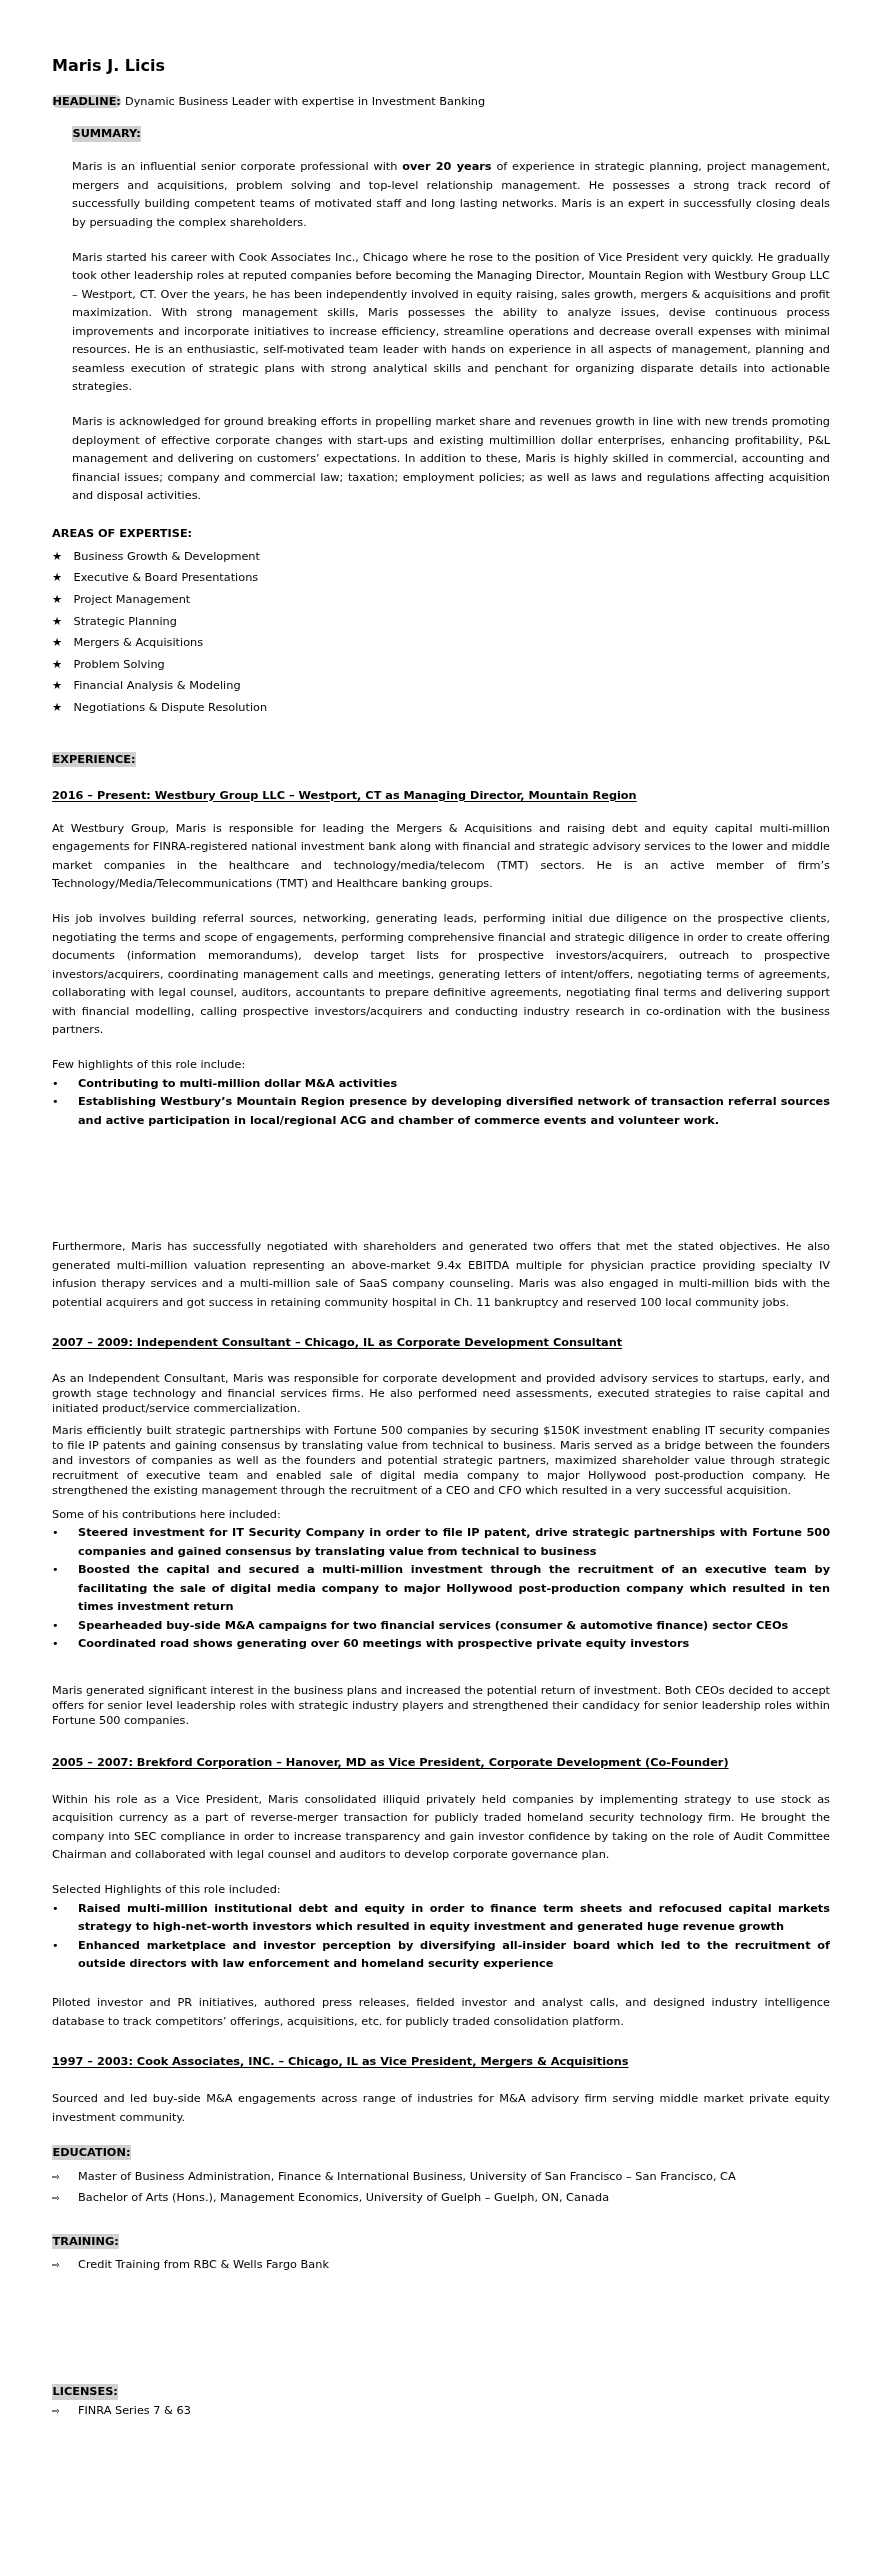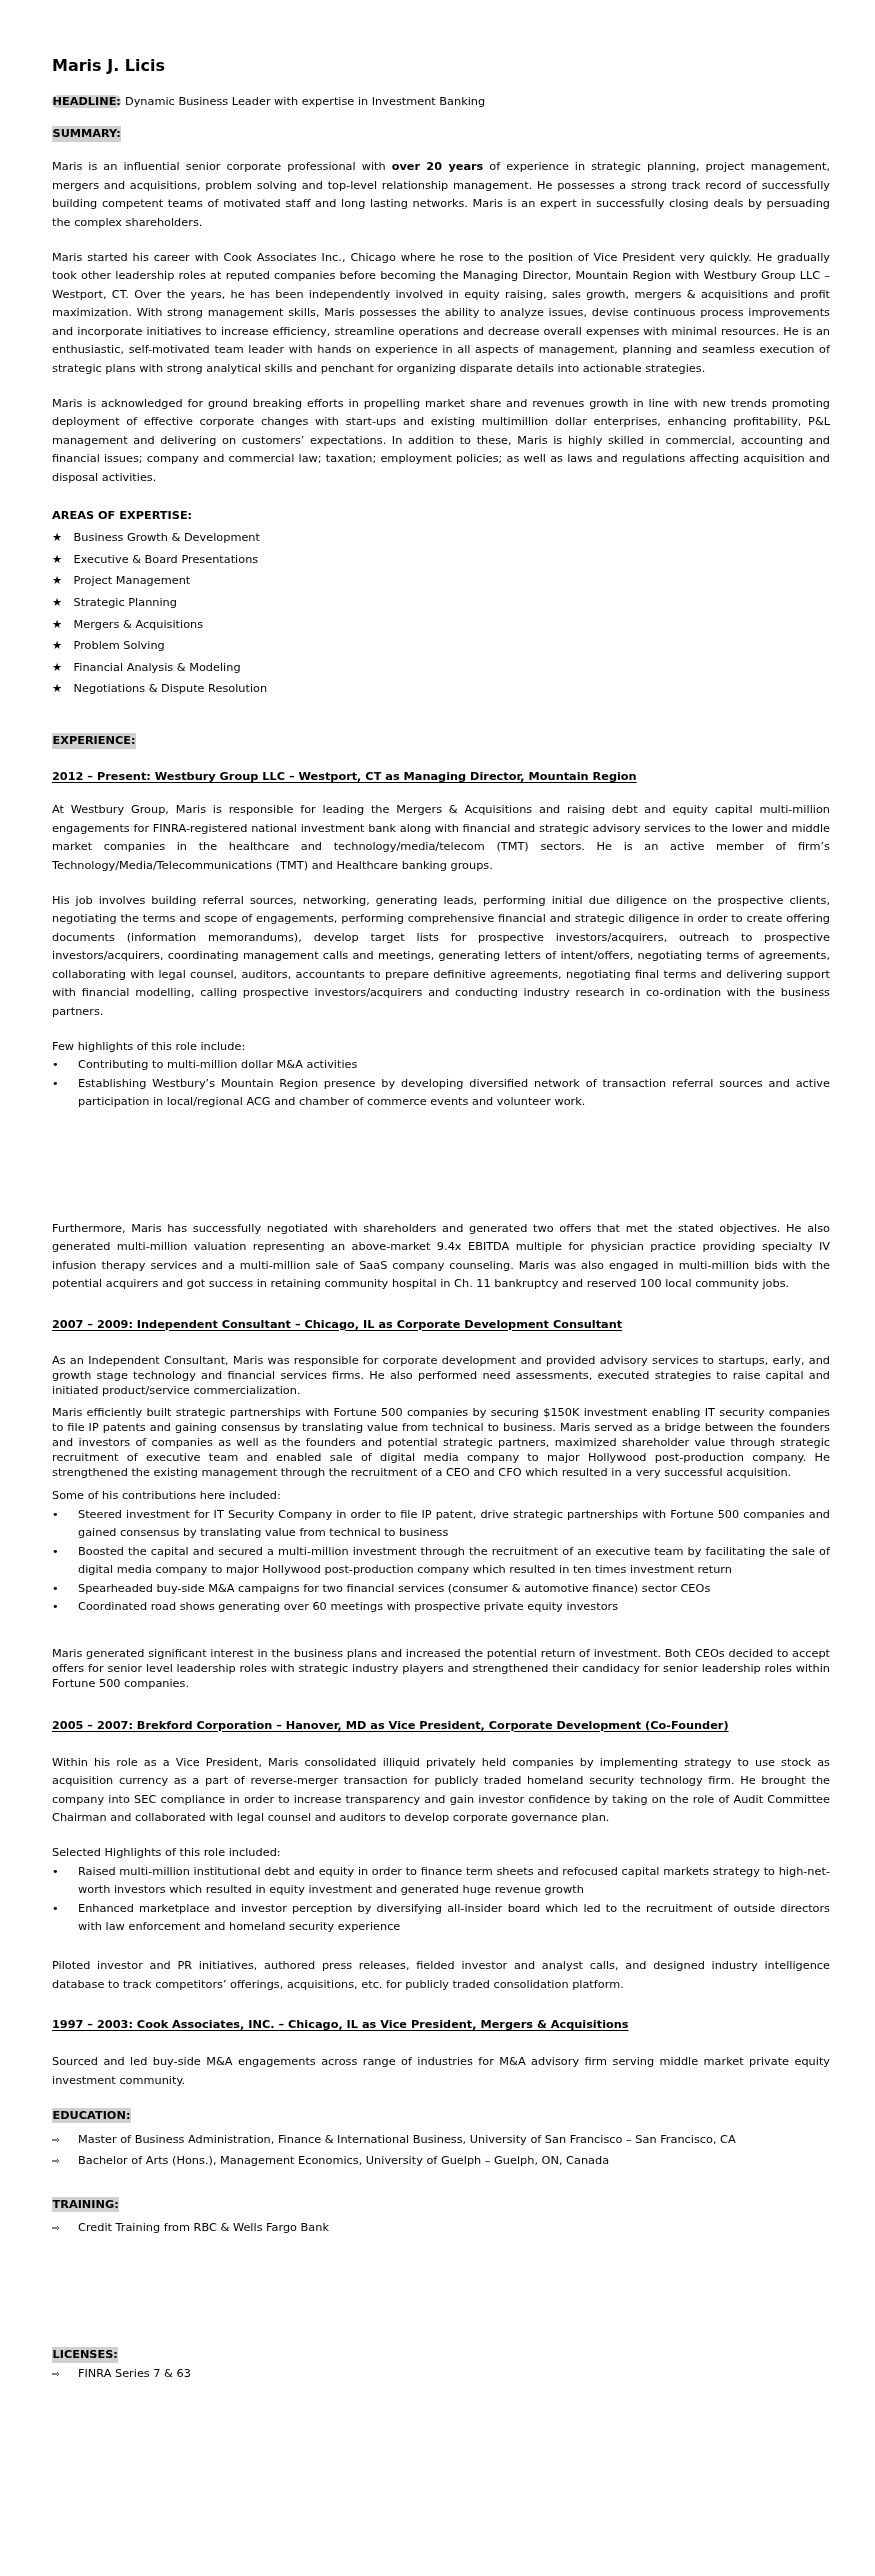--- a/index.html
+++ b/index.html
@@ -32,21 +32,21 @@
       border-radius: 6px;
     }
     .sec-label {
       font-size: 11.3px;
       line-height: 15.5px;
       display: inline-block;
       background: #d0d0d0;
       font-weight: bold;
       padding: 0 0.5px;
     }
-    .block { margin-top: 16.5px; }
+    .block { margin-top: 16.5px; margin-left: 20px; }
     p {
       margin: 0;
       font-size: 11.3px;
       text-align: justify;
     }
     .lh-loose { line-height: 18.5px; }
     .lh-tight { line-height: 15px; }
     .para-gap { margin-top: 16.5px; }
     .para-gap-sm { margin-top: 7.2px; }
     .plain-heading {
@@ -86,21 +86,21 @@
     }
     ul.dots li {
       font-size: 11.3px;
       display: flex;
       text-align: justify;
     }
     ul.dots li .dot {
       flex: 0 0 26px;
       font-size: 11.3px;
     }
-    ul.dots li .txt { flex: 1; }
+    ul.dots li .txt { flex: 1; font-weight: bold; }
     ul.arrows {
       list-style: none;
       margin: 0;
       padding: 0;
     }
     ul.arrows li {
       font-size: 11.3px;
       line-height: 21.6px;
       display: flex;
     }
@@ -160,21 +160,21 @@
     <li>
         <span class="star">★</span>
         <span>Negotiations &amp; Dispute Resolution</span>
       </li>
   </ul>
 
   <div style="margin-top:33px;">
     <span class="sec-label">EXPERIENCE:</span>
 
     
-    <div class="job-title" style="margin-top:20.6px;">2012 – Present: Westbury Group LLC – Westport, CT as Managing Director, Mountain Region</div>
+    <div class="job-title" style="margin-top:20.6px;">2016 – Present: Westbury Group LLC – Westport, CT as Managing Director, Mountain Region</div>
     <p class="lh-loose para-gap">At Westbury Group, Maris is responsible for leading the Mergers &amp; Acquisitions and raising debt and equity capital multi-million engagements for FINRA-registered national investment bank along with financial and strategic advisory services to the lower and middle market companies in the healthcare and technology/media/telecom (TMT) sectors. He is an active member of firm’s Technology/Media/Telecommunications (TMT) and Healthcare banking groups.</p>
     <p class="lh-loose para-gap">His job involves building referral sources, networking, generating leads, performing initial due diligence on the prospective clients, negotiating the terms and scope of engagements, performing comprehensive financial and strategic diligence in order to create offering documents (information memorandums), develop target lists for prospective investors/acquirers, outreach to prospective investors/acquirers, coordinating management calls and meetings, generating letters of intent/offers, negotiating terms of agreements, collaborating with legal counsel, auditors, accountants to prepare definitive agreements, negotiating final terms and delivering support with financial modelling, calling prospective investors/acquirers and conducting industry research in co-ordination with the business partners.</p>
     <p class="lh-loose para-gap">Few highlights of this role include:</p>
     <ul class="dots lh-loose">
       <li>
           <span class="dot">•</span>
           <span class="txt">Contributing to multi-million dollar M&amp;A activities</span>
         </li>
       <li>
           <span class="dot">•</span>

